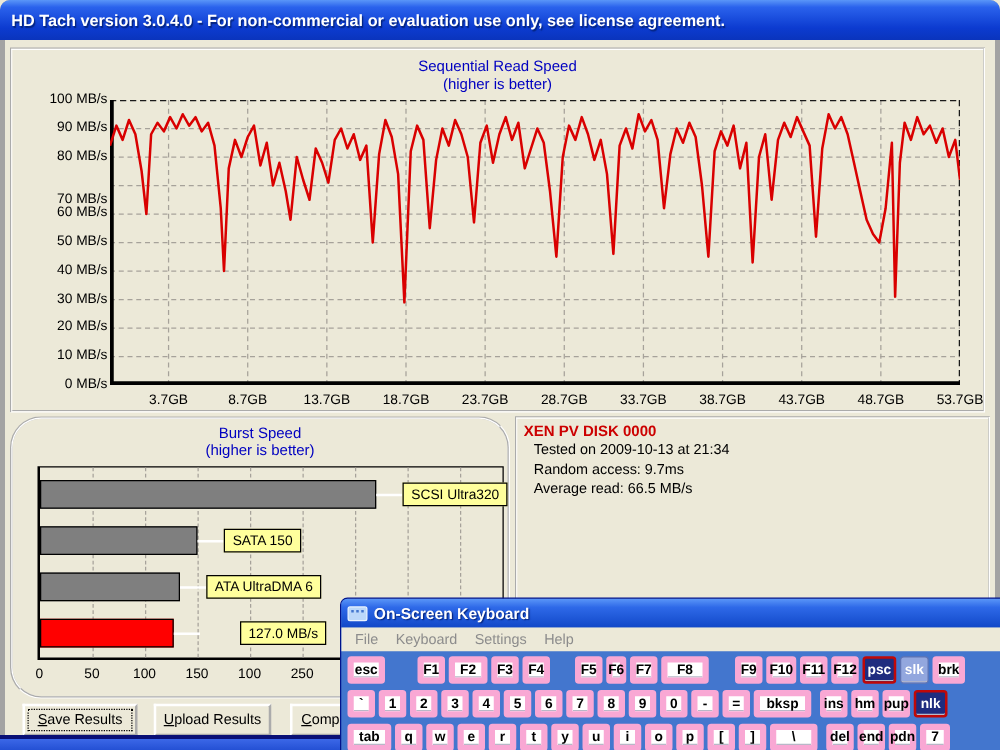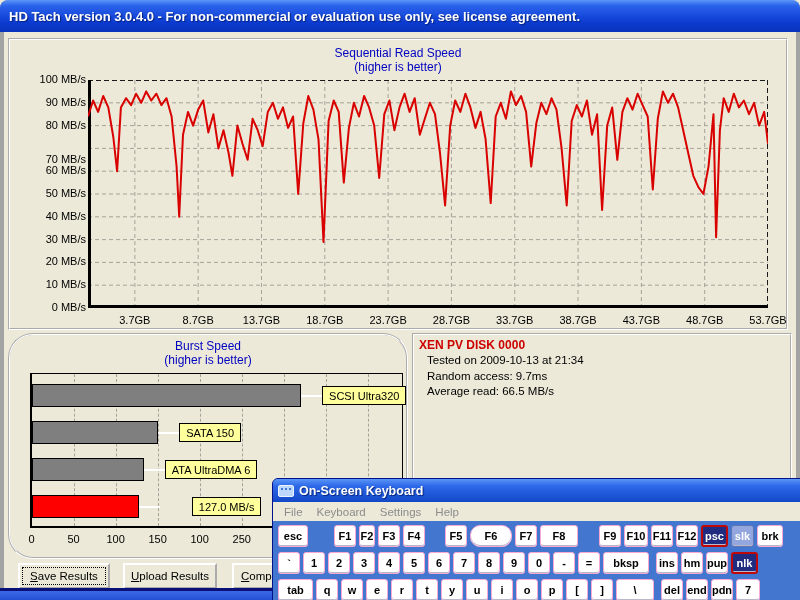--- a/index.html
+++ b/index.html
@@ -53,21 +53,21 @@
     display:flex; align-items:center; padding-left:5px; color:#fff; font-weight:bold; font-size:12.5px;
     text-shadow:1px 1px 1px #03227A; }
   .kbicon { width:16px; height:12px; background:#BCD8FA; border:1px solid #EAF3FE; border-radius:2px;
     margin-right:5px; position:relative; }
   .kbicon::after { content:''; position:absolute; left:2px; right:2px; top:2px; height:2px;
     border-top:2px dotted #4376CE; }
   #osk-menubar { height:19px; background:#ECE9D8; display:flex; align-items:center; padding-left:4px; }
   .menu-item { font-size:11.5px; color:#8C8C8C; padding:0 7px; }
   #osk-keys { padding:4px 5px; }
   .krow { display:flex; gap:3px; margin-bottom:5px; }
-  .key { height:22px; background:#FFFFFF; border:1px solid #f9a8d4; border-radius:3px;
+  .key { height:22px; background:#FFFFFF; border:5px solid #f9a8d4; border-radius:3px;
     font-size:11px; font-weight:bold; color:#000; display:flex; align-items:center; justify-content:center;
     flex:none; box-shadow:inset 0 -1px 0 #B8B8C8; }
   .key.dark { background:#1F2C7F; color:#fff; border:2px solid #C00808; }
   .key.lit  { background:#93A7DE; color:#fff; border:1px solid #5F74B4; }
   .ksp { flex:none; }
 </style>
 </head>
 <body>
 
 <div class="win">
@@ -197,26 +197,26 @@
       <span class="menu-item">File</span>
       <span class="menu-item">Keyboard</span>
       <span class="menu-item">Settings</span>
       <span class="menu-item">Help</span>
     </div>
   <div id="osk-keys">
       <div class="krow">
         <div class="key" style="width: 30px;">esc</div>
         <div class="ksp" style="width: 20px;"></div>
         <div class="key" style="width: 22px;">F1</div>
-        <div class="key" style="width: 16px;">F2</div>
+        <div class="key" style="width: 31px;">F2</div>
         <div class="key" style="width: 22px;">F3</div>
         <div class="key" style="width: 22px;">F4</div>
         <div class="ksp" style="width: 14px;"></div>
         <div class="key" style="width: 22px;">F5</div>
-        <div class="key" style="width: 42px; border-radius: 10px;">F6</div>
+        <div class="key" style="width: 16px;">F6</div>
         <div class="key" style="width: 22px;">F7</div>
         <div class="key" style="width: 38px;">F8</div>
         <div class="ksp" style="width: 15px;"></div>
         <div class="key" style="width: 22px;">F9</div>
         <div class="key" style="width: 24px;">F10</div>
         <div class="key" style="width: 22px;">F11</div>
         <div class="key" style="width: 22px;">F12</div>
         <div class="key dark" style="width: 27px;">psc</div>
         <div class="key lit" style="width: 23px;">slk</div>
         <div class="key" style="width: 26px;">brk</div>

